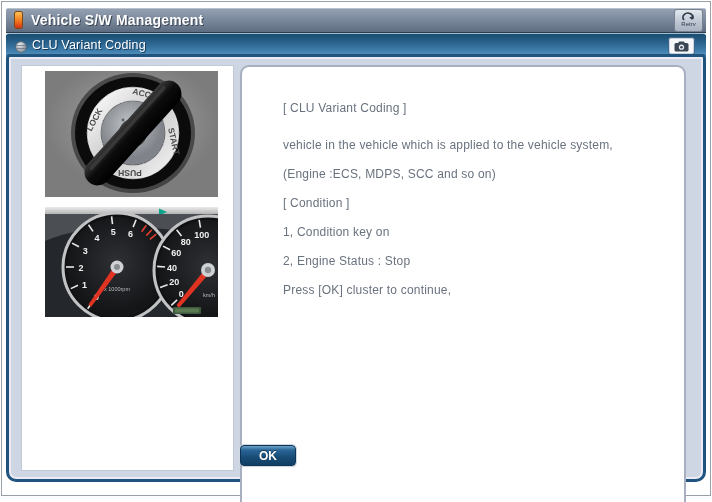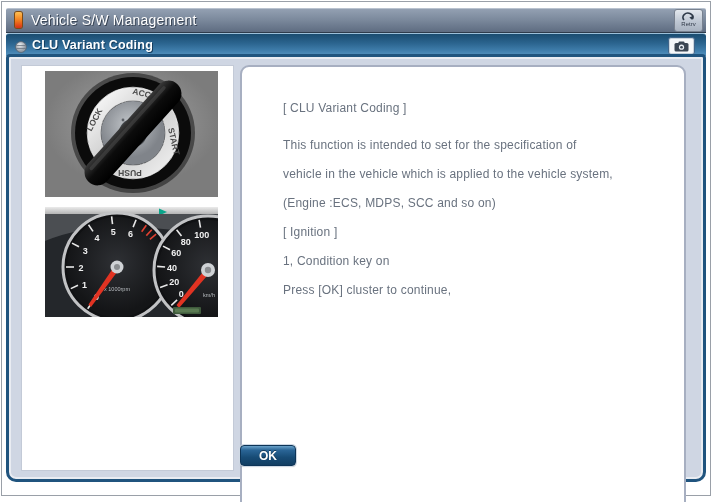--- a/index.html
+++ b/index.html
@@ -6,33 +6,33 @@
     font-family:"Liberation Sans","DejaVu Sans",sans-serif;}
   .window{position:absolute;left:1px;top:1px;width:708px;height:493px;background:#ffffff;
     border:1px solid #9aa0a8;}
   
   .topbar{position:absolute;left:4px;top:6px;right:4px;height:23px;
     background:linear-gradient(#93a0b2 0%,#7c8a9d 45%,#5e6c81 100%);
     border-top:1px solid #b9c2cf;border-bottom:1px solid #2f3c4c;border-radius:2px 2px 0 0;}
   .topbar-icon{position:absolute;left:9px;top:3px;width:7px;height:16px;border-radius:2px;
     background:linear-gradient(#ffc051 0%,#f07a1e 55%,#d92f15 100%);
     box-shadow:0 0 0 1px #7e4a12;}
-  .topbar-title{position:absolute;left:25px;top:3px;color:#ffffff;font-size:14px;font-weight:normal;
+  .topbar-title{position:absolute;left:25px;top:3px;color:#ffffff;font-size:14px;font-weight:bold;
     text-shadow:1px 1px 0 #3a4656;letter-spacing:.2px;}
   .retry-btn{position:absolute;right:3px;top:0px;width:27px;height:21px;
     background:linear-gradient(#e3e8ee 0%,#bec7d3 55%,#a9b3c1 100%);
     border:1px solid #78818f;border-radius:3px;cursor:pointer;text-align:center;}
   .retry-btn svg{display:block;margin:1px auto 0 auto;}
   .retry-label{display:block;font-size:6px;line-height:6px;color:#303a48;margin-top:-1px;}
   
   .dialogbar{position:absolute;left:4px;top:31px;right:4px;height:22px;
     background:linear-gradient(#1a4c70 0%,#2a638d 40%,#3f7dab 75%,#5593bf 100%);
     border-top:1px solid #9cc0da;border-radius:3px 3px 0 0;}
   .dialog-icon{position:absolute;left:9px;top:5px;}
-  .dialog-title{position:absolute;left:26px;top:4px;color:#ffffff;font-size:12.5px;font-weight:bold;
+  .dialog-title{position:absolute;left:26px;top:4px;color:#ffffff;font-size:12.5px;font-weight:normal;
     text-shadow:1px 1px 0 #123happen;text-shadow:1px 1px 0 #12395a;letter-spacing:.2px;}
   .camera-btn{position:absolute;right:11px;top:3px;width:25px;height:16px;background:#f6f8fa;
     border:1px solid #41658a;border-radius:3px;cursor:pointer;
     box-shadow:inset 0 0 0 1px #c8d4de;display:flex;align-items:center;justify-content:center;}
   
   .content{position:absolute;left:4px;right:4px;top:52px;height:422px;
     background:#cfd6e3;border:3px solid #20547e;border-radius:4px 4px 10px 10px;
     box-shadow:inset 0 0 0 2px rgba(255,255,255,.55);}
   .left-panel{position:absolute;left:12px;top:8px;width:211px;height:404px;background:#ffffff;
     border:1px solid #c3cad7;}
@@ -220,25 +220,25 @@
             <circle cx="163" cy="63" r="3.2" fill="#8a8d90"></circle>
           </g>
           <rect x="128" y="100" width="28" height="7" rx="1" fill="#3f5a3c"></rect>
           <rect x="130" y="101.5" width="24" height="4" rx="1" fill="#5a7a52"></rect>
         </svg>
       </div>
     </div>
 
     <div class="right-panel">
       <div class="tline heading">[ CLU Variant Coding ]</div>
-      <div class="tline">This function is intended to set for the specification of</div>
       <div class="tline">vehicle in the vehicle which is applied to the vehicle system,</div>
       <div class="tline">(Engine :ECS, MDPS, SCC and so on)</div>
-      <div class="tline">[ Ignition ]</div>
+      <div class="tline">[ Condition ]</div>
       <div class="tline">1, Condition key on</div>
+      <div class="tline">2, Engine Status : Stop</div>
       <div class="tline">Press [OK] cluster to continue,</div>
     </div>
 
     <div class="btn-row">
       <button class="btn">OK</button>
       <button class="btn">Coding</button>
     </div>
 
   </div>
 </div>

